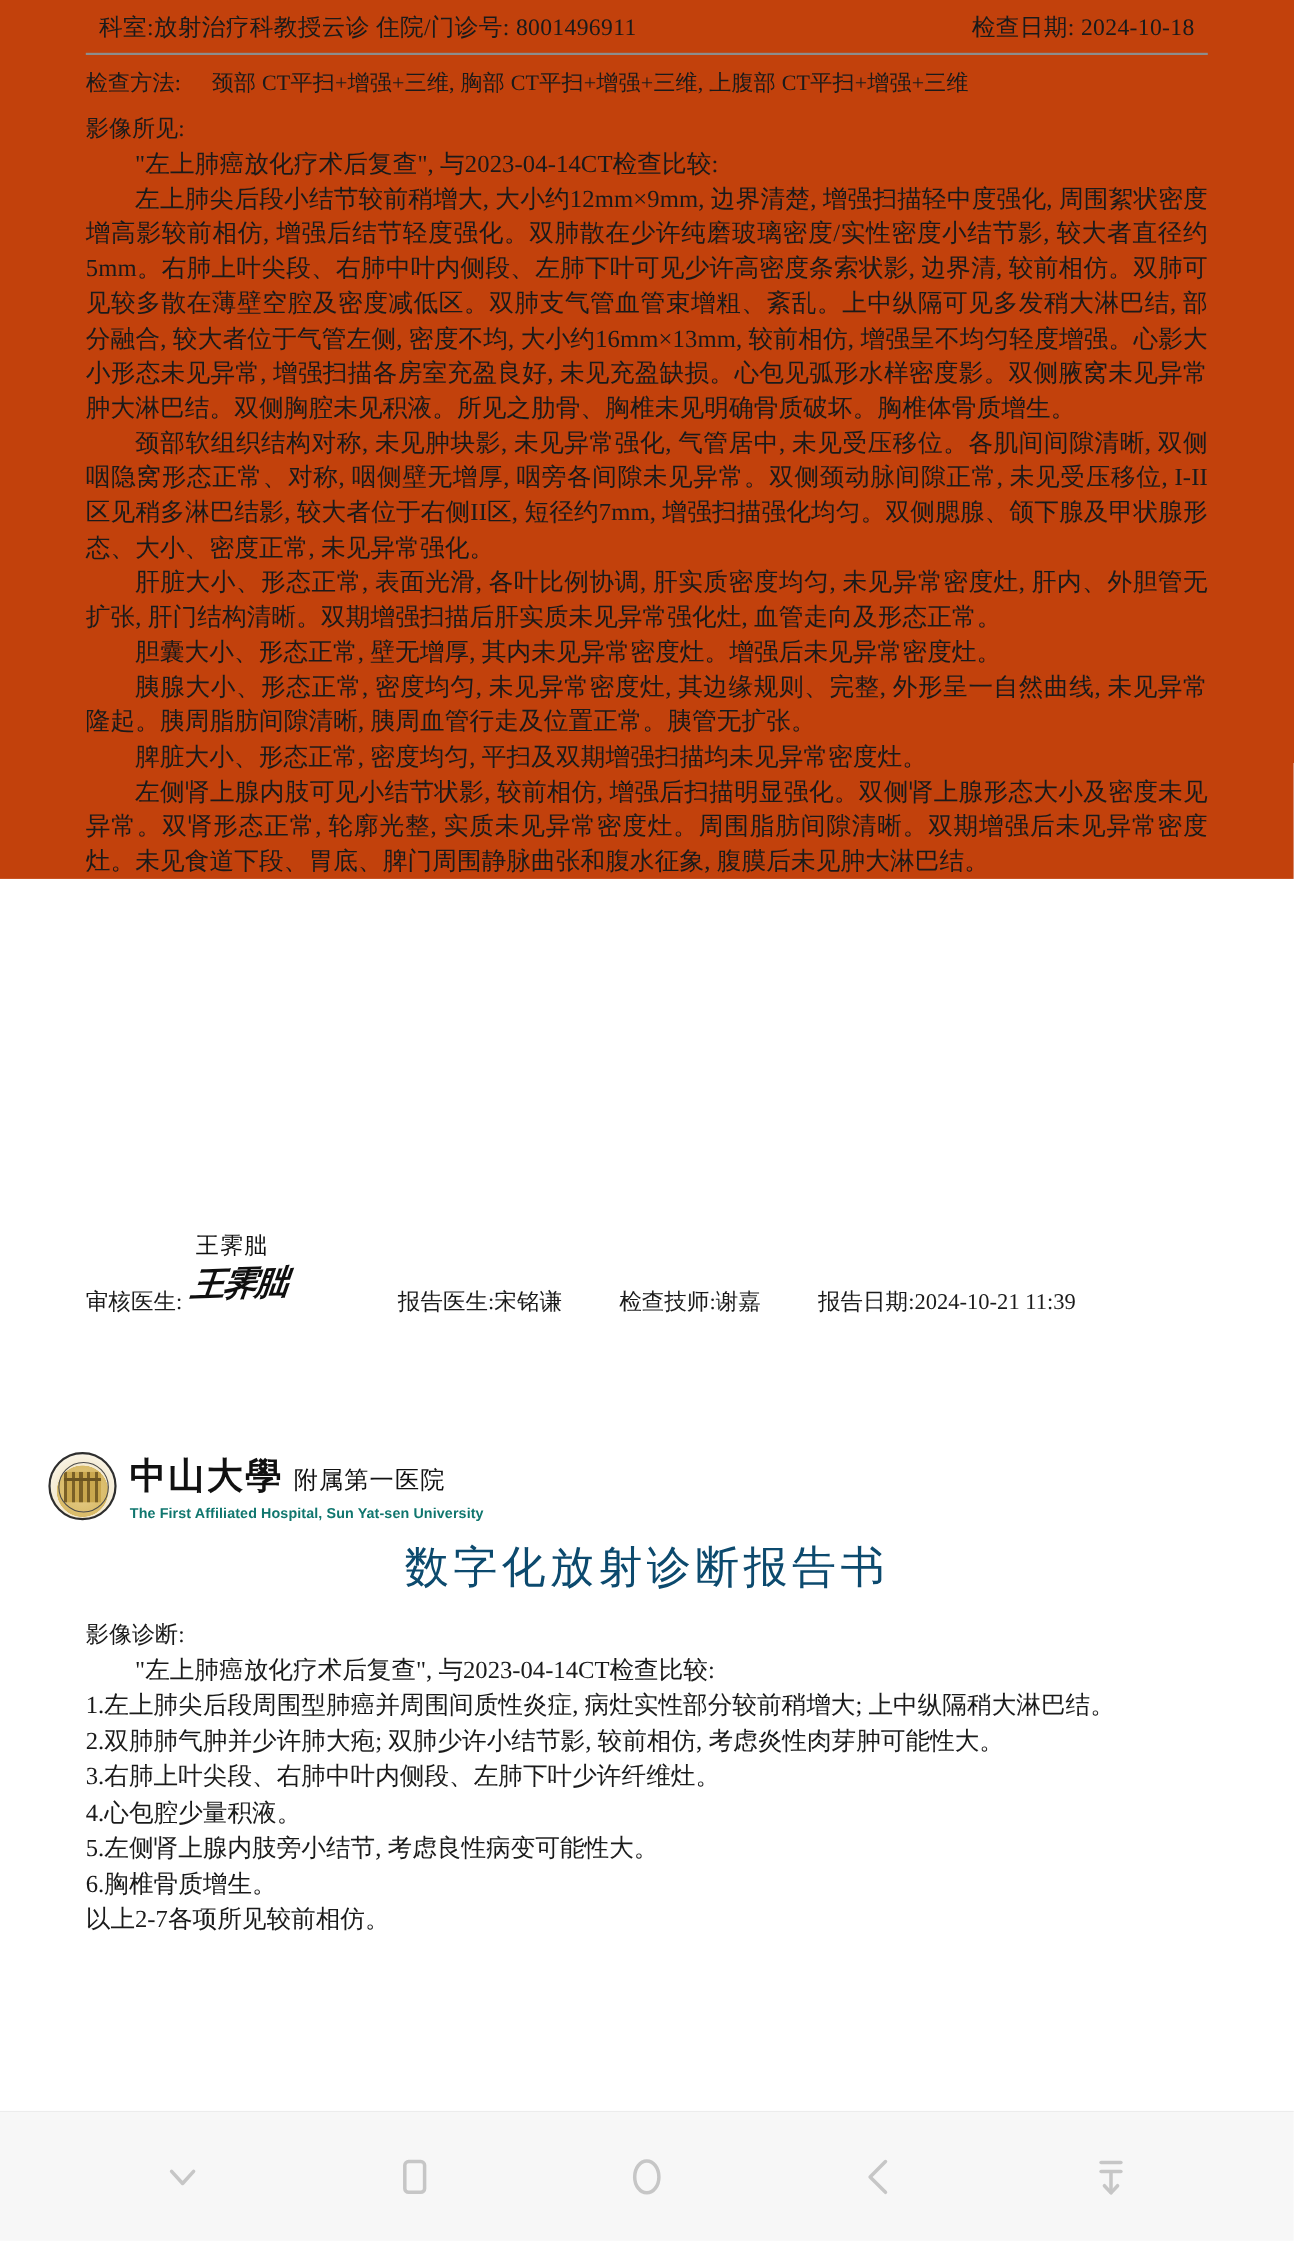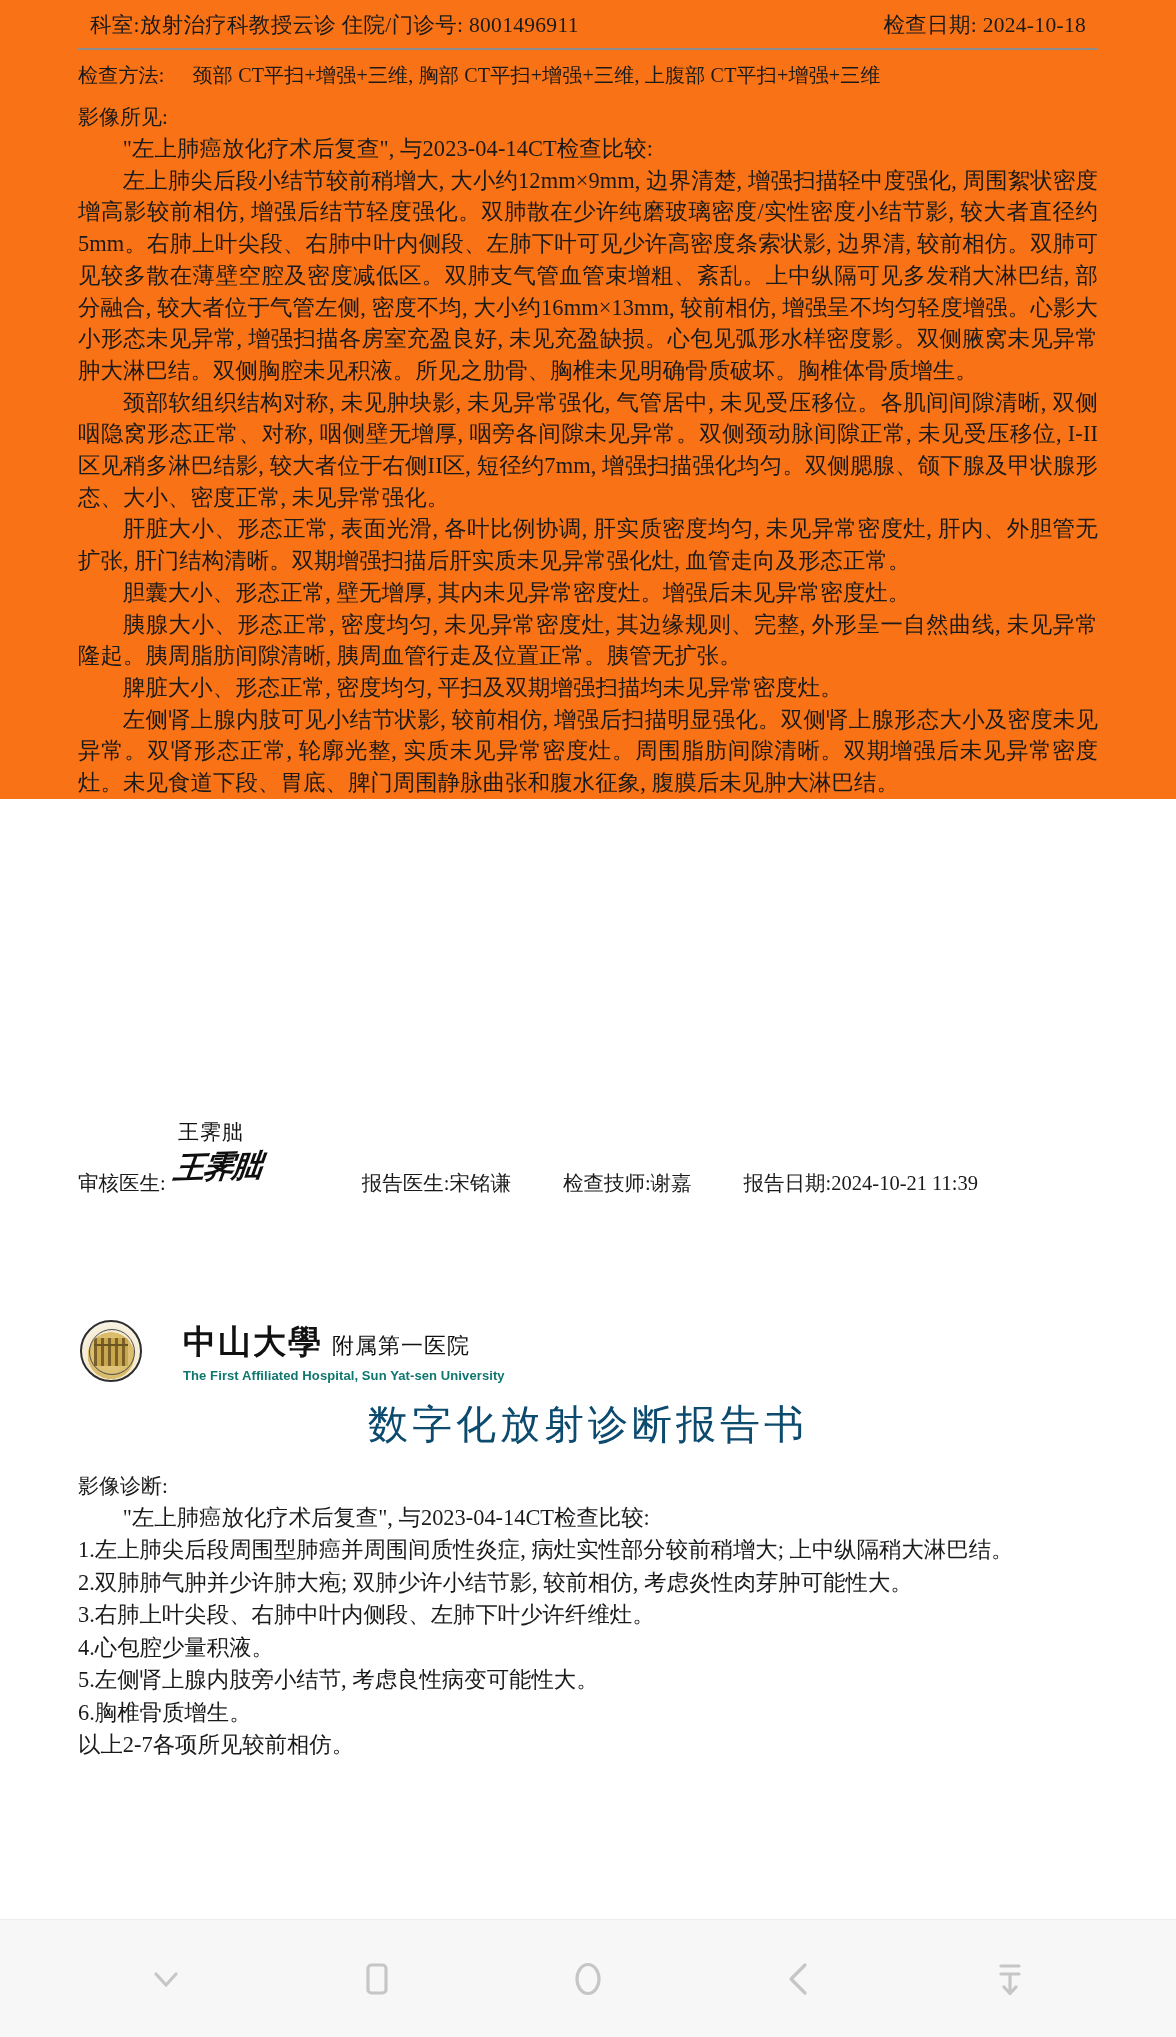--- a/index.html
+++ b/index.html
@@ -14,21 +14,21 @@
     font-family: "Liberation Serif", "DejaVu Serif", serif;
     color: #1a1a1a;
     overflow: hidden;
   }
 
   
   .sheet {
     position: absolute;
     left: 0; top: 0;
     width: 1176px;
-    background: #f97316;
+    background: #c2410c;
   }
 
   .hdr-row {
     display: flex;
     align-items: baseline;
     padding: 10px 90px 0 90px;
     font-size: 21.5px;
     letter-spacing: 0.3px;
   }
   .hdr-left { white-space: nowrap; }
@@ -119,22 +119,21 @@
   .sheet2 {
     position: absolute;
     left: 0;
     top: 1318px;
     width: 1176px;
   }
 
   .logo-row {
     display: flex;
     align-items: flex-start;
-    padding: 0 0 0 80px;
-    gap: 29px;
+    padding: 0 0 0 44px;
   }
   .seal {
     width: 62px; height: 62px;
     border-radius: 50%;
     border: 2.5px solid #2e2e2e;
     background: radial-gradient(circle at 50% 58%, #e8cf8f 0%, #d9bb68 52%, #f4ead0 53%, #ffffff 100%);
     position: relative;
     flex: 0 0 auto;
     margin-top: 2px;
   }

